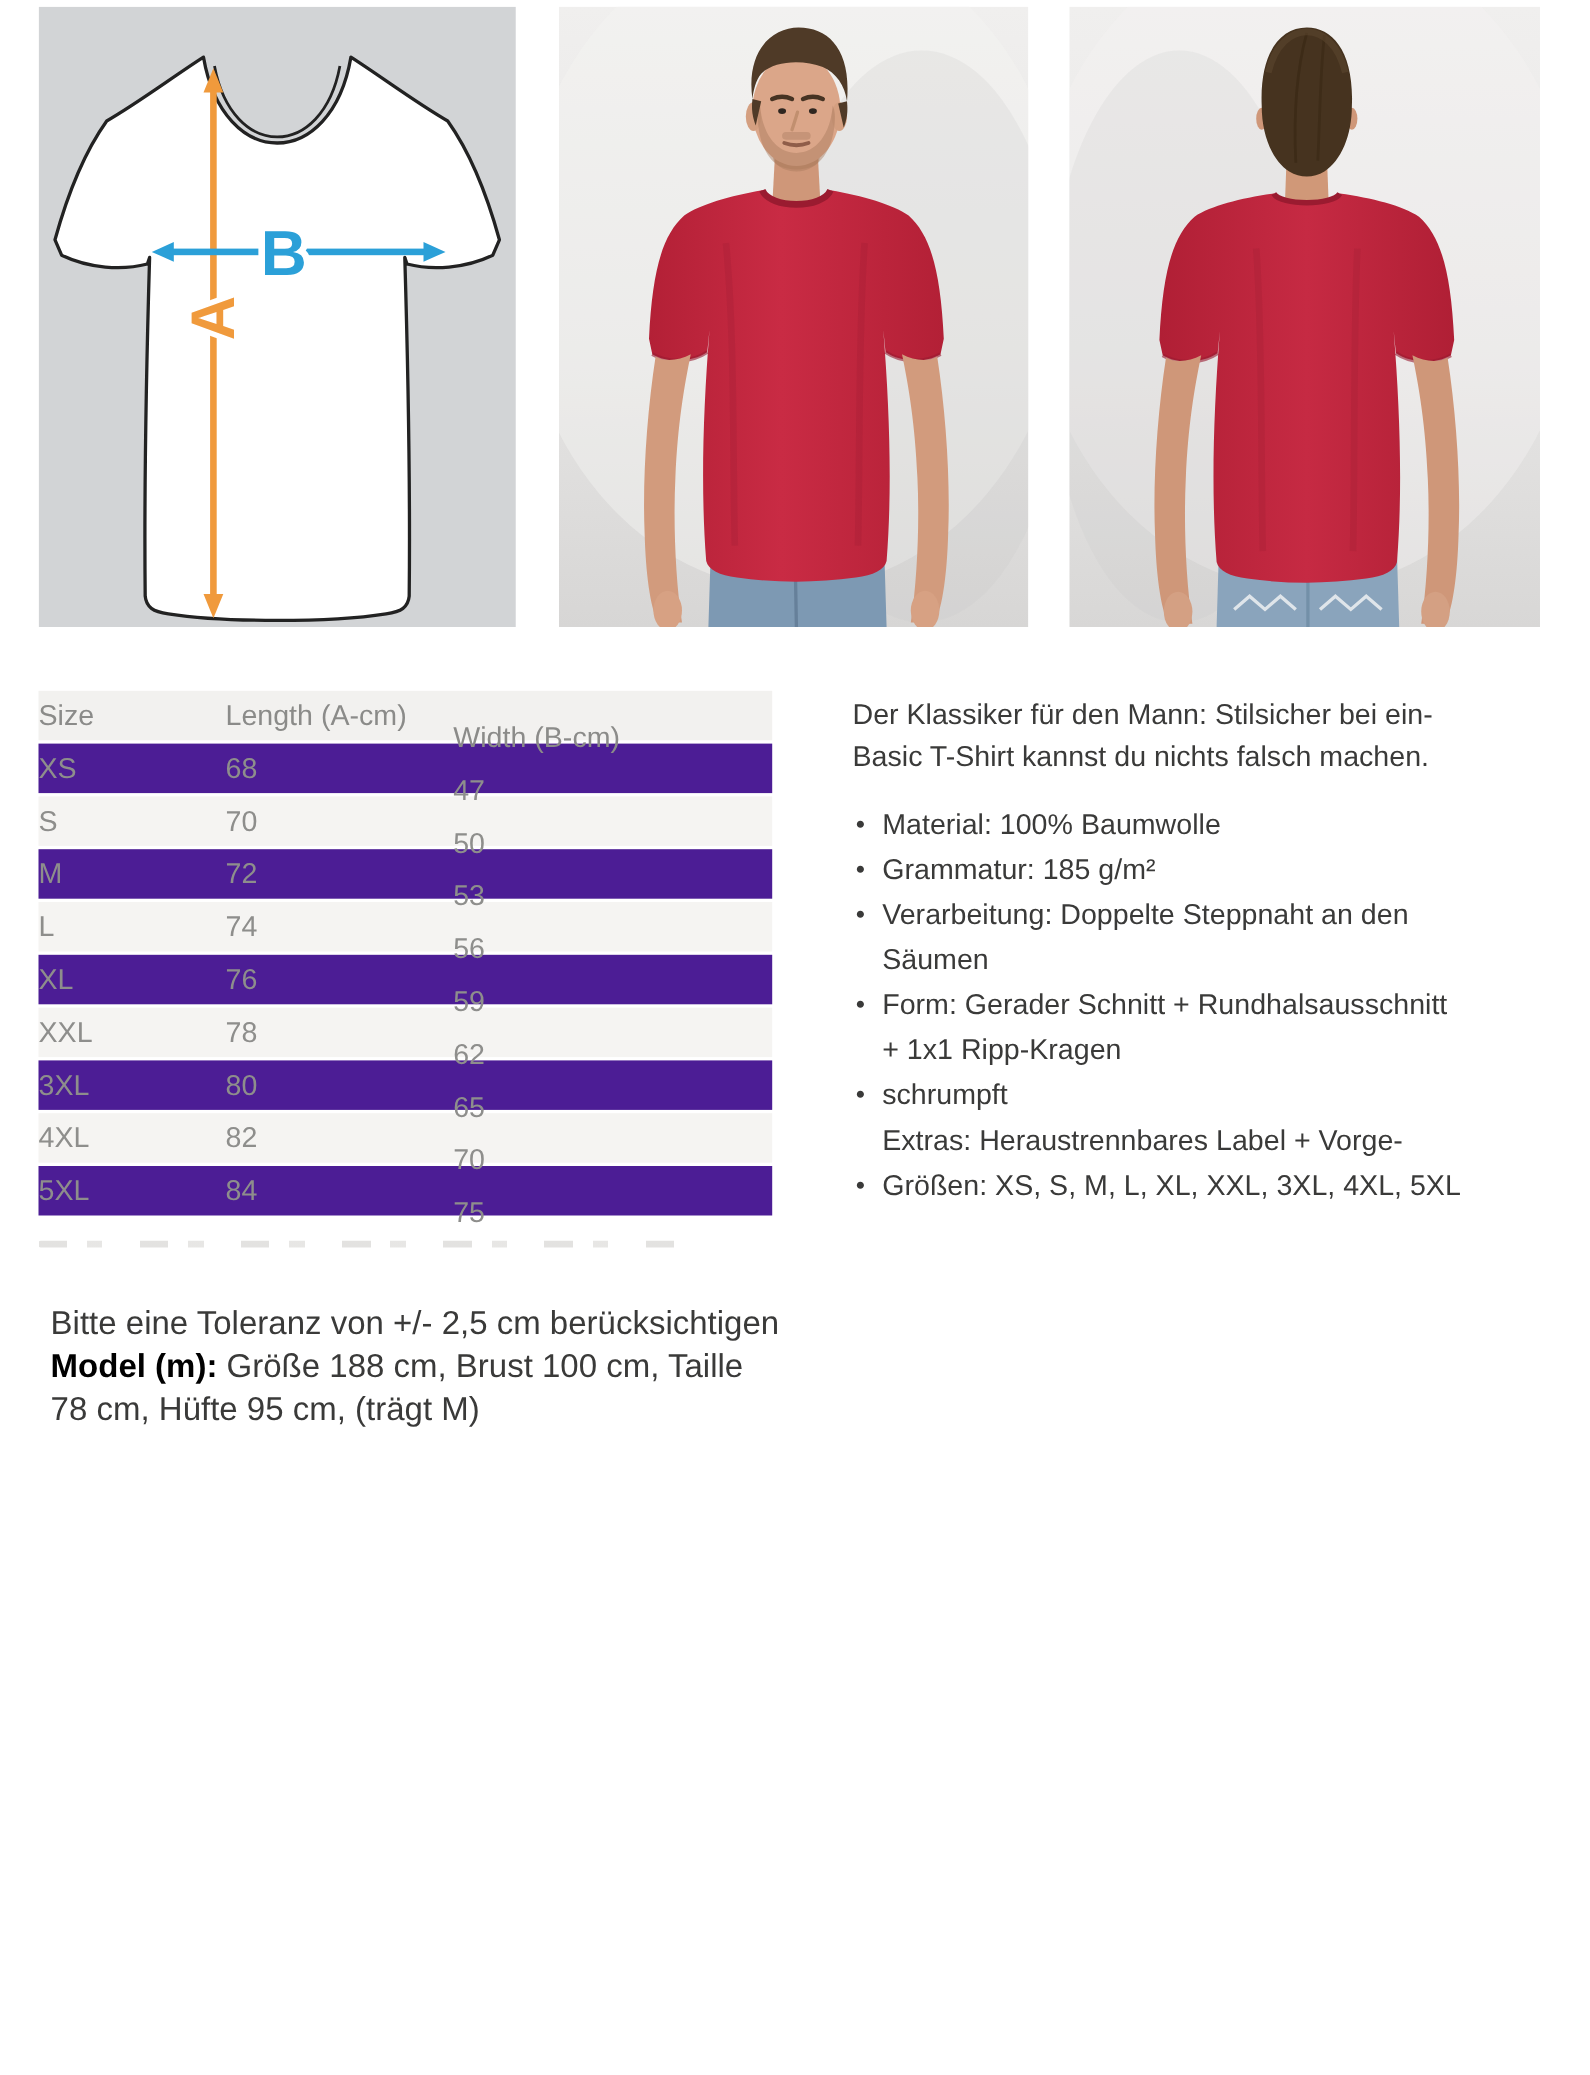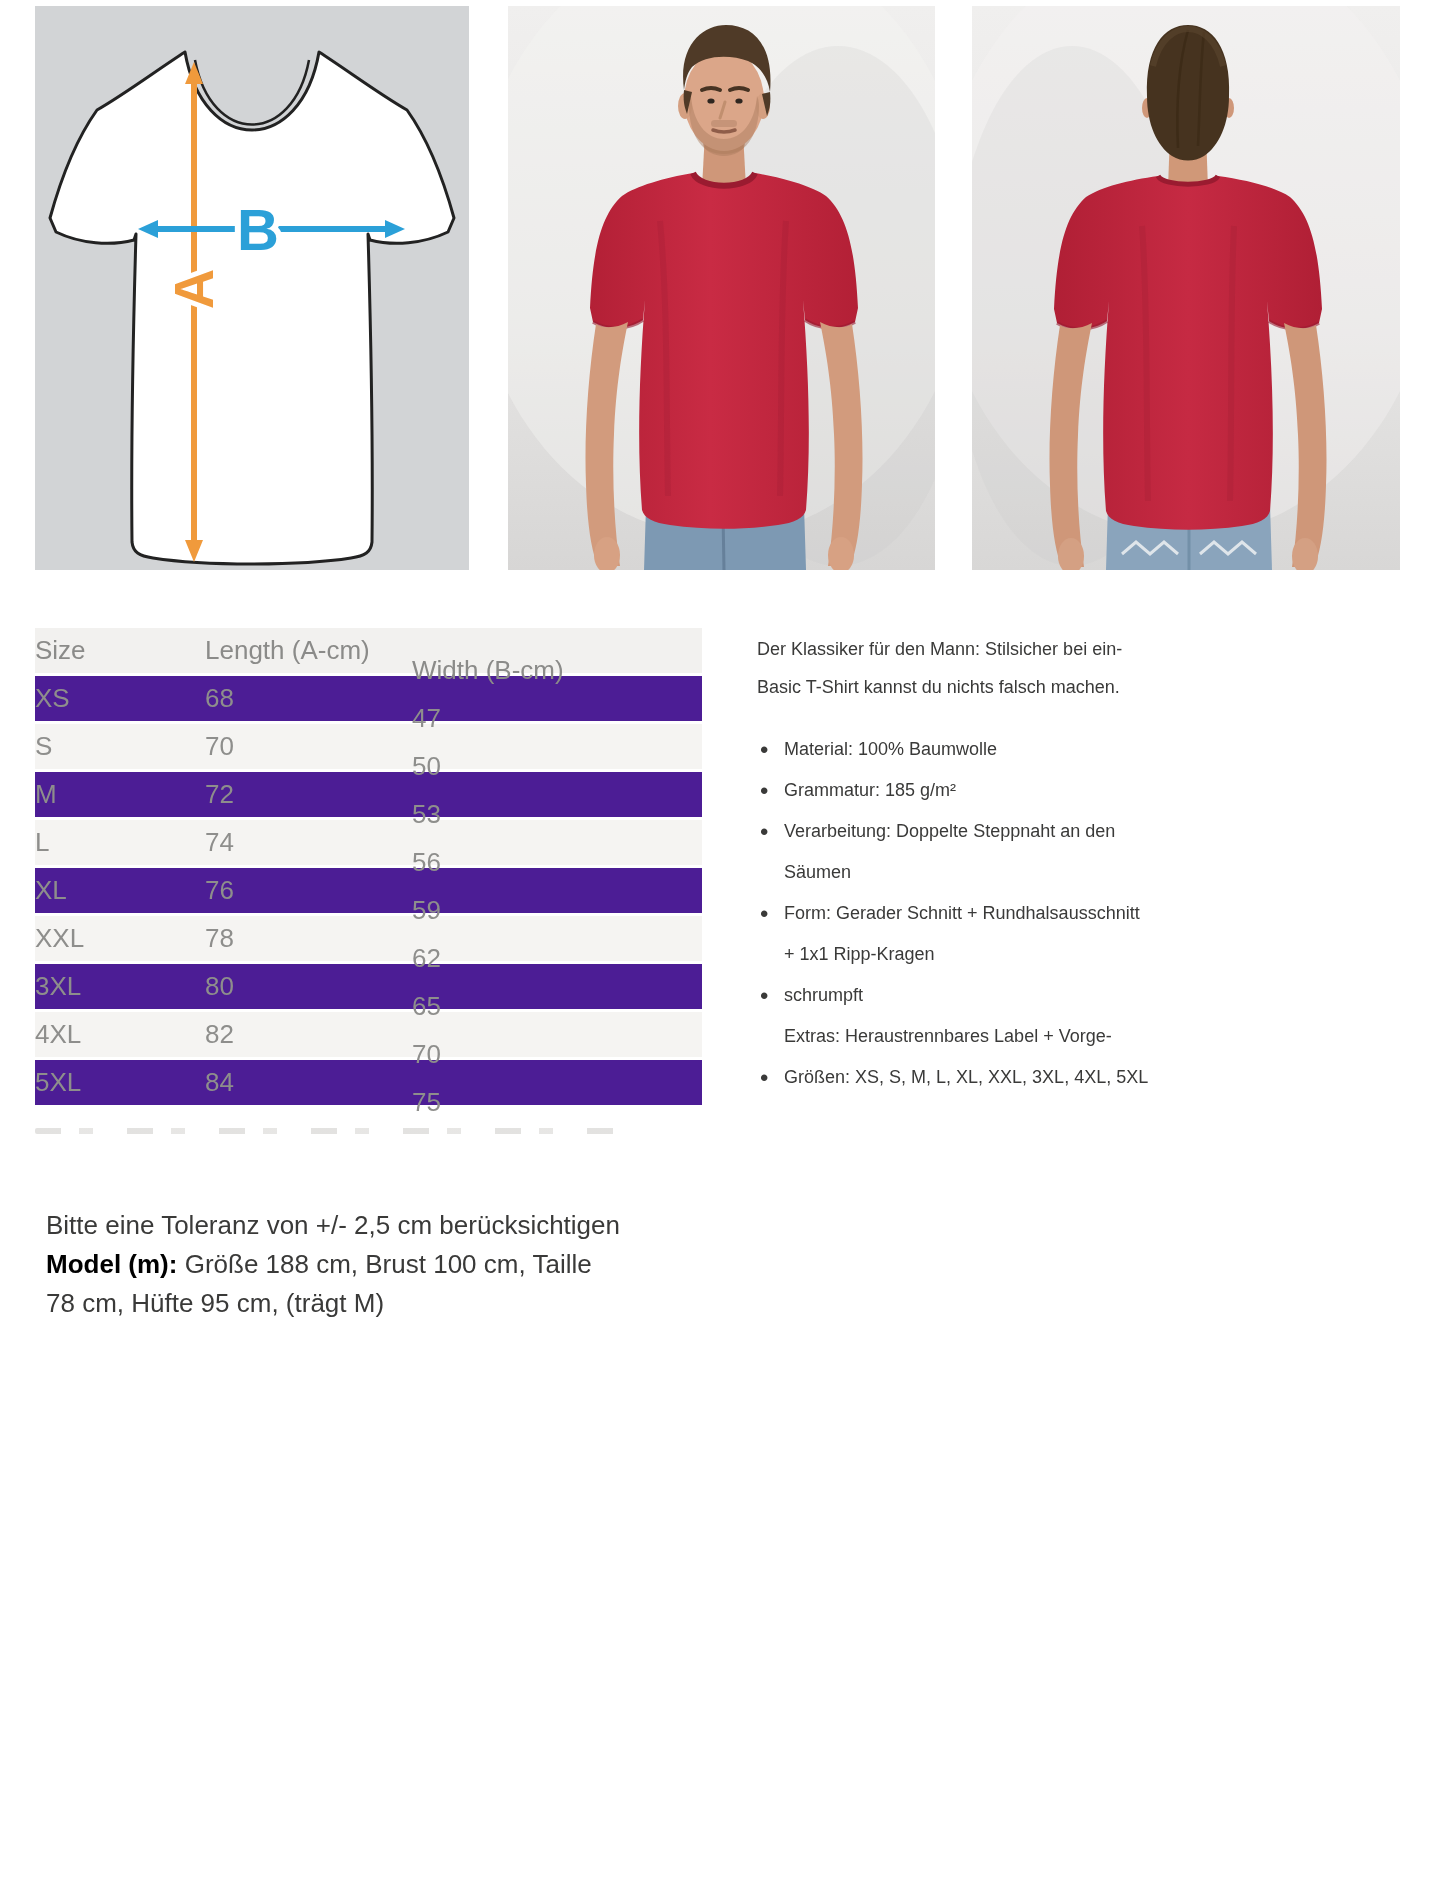--- a/index.html
+++ b/index.html
@@ -25,29 +25,29 @@
 
   
   .clipped-row{
     position:absolute;left:35px;top:1128px;width:592px;height:6px;opacity:.85;
     background:
       repeating-linear-gradient(90deg,#dedddb 0 26px,transparent 26px 44px,#e3e2e0 44px 58px,transparent 58px 92px);
     border-radius:2px;
   }
 
   
-  .description{position:absolute;left:757px;top:630px;width:660px;font-size:18px;}
+  .description{position:absolute;left:775px;top:630px;width:660px;font-size:26px;}
   .intro-line{line-height:38px;white-space:nowrap;}
   .spec-list{margin:23px 0 0 0;padding:0;list-style:none;}
   .spec-list li{position:relative;padding-left:27px;}
   .spec-list li::before{content:"\2022";position:absolute;left:3px;top:0;line-height:41px;font-size:24px;color:#3a3a39;}
   .spec-line{line-height:41px;white-space:nowrap;}
 
   
-  .notes{position:absolute;left:46px;top:1184px;font-size:26px;line-height:39px;margin-top:22px;}
+  .notes{position:absolute;left:46px;top:1184px;font-size:30px;line-height:39px;}
   .note-line{white-space:nowrap;}
   .notes strong{color:#000000;}
 </style>
 </head>
 <body>
 
 <div class="screen">
 
   <div class="panel panel-diagram">
     <svg width="434" height="564" viewBox="0 0 434 564">

